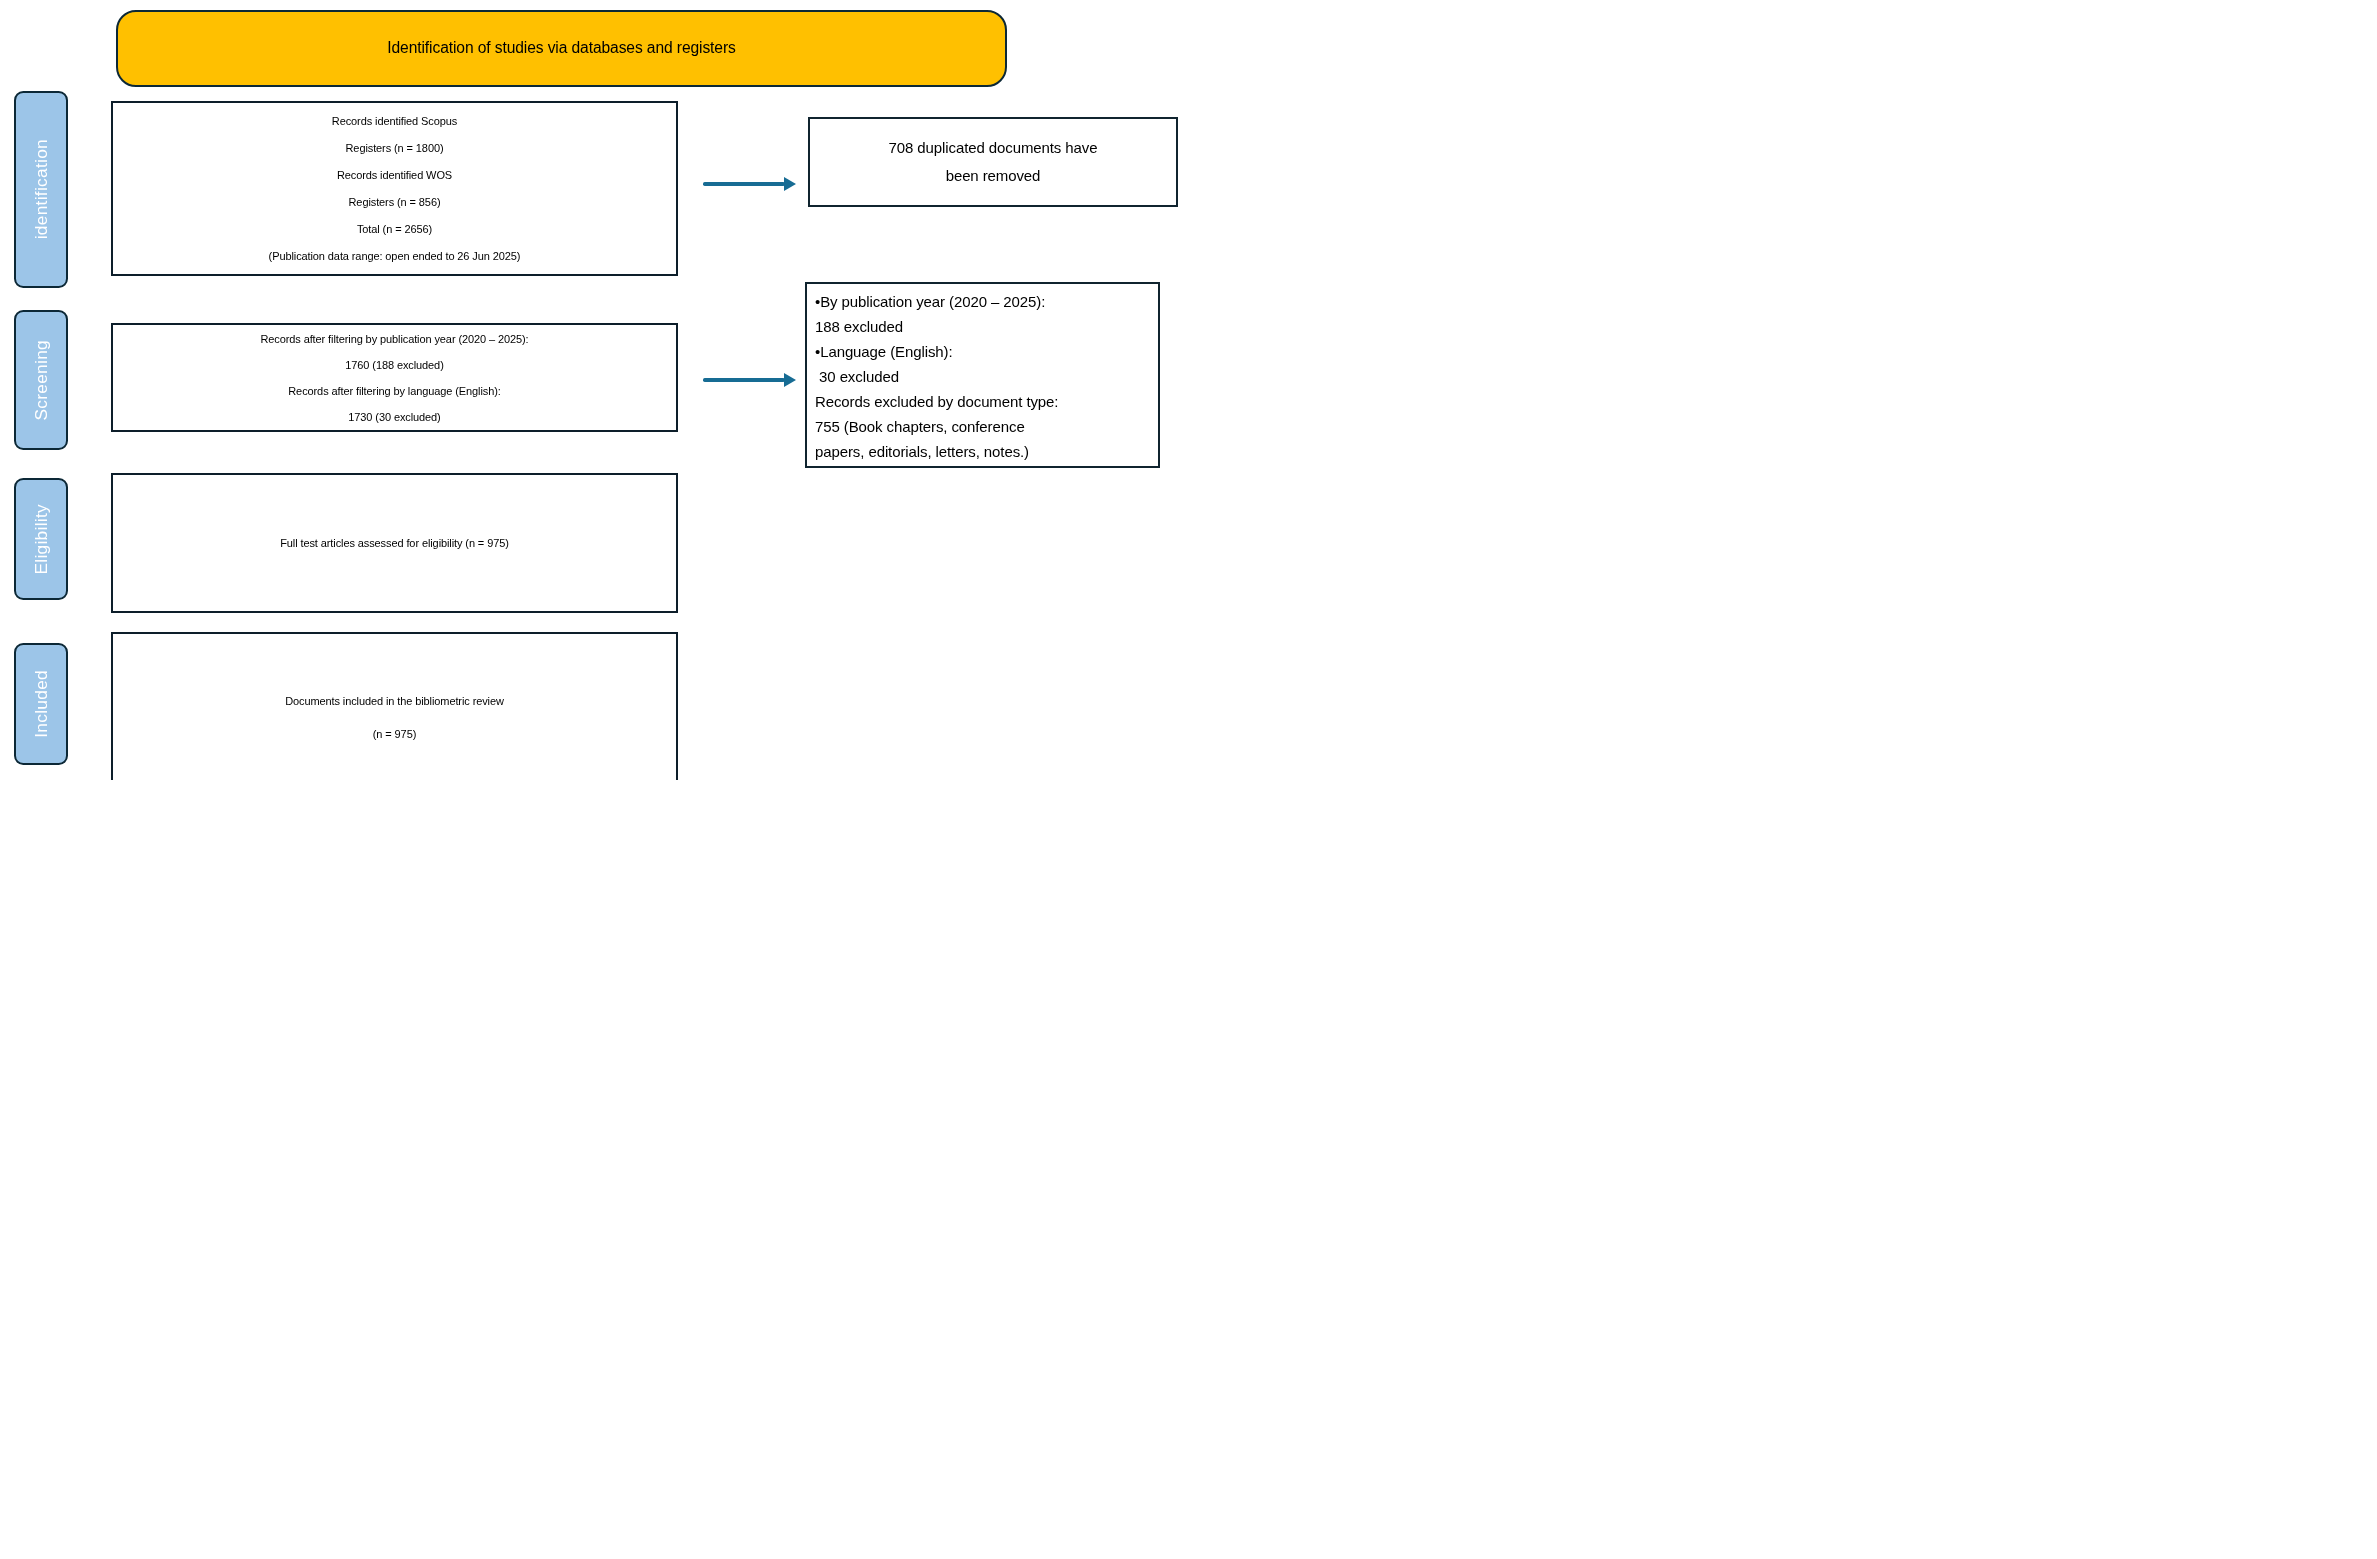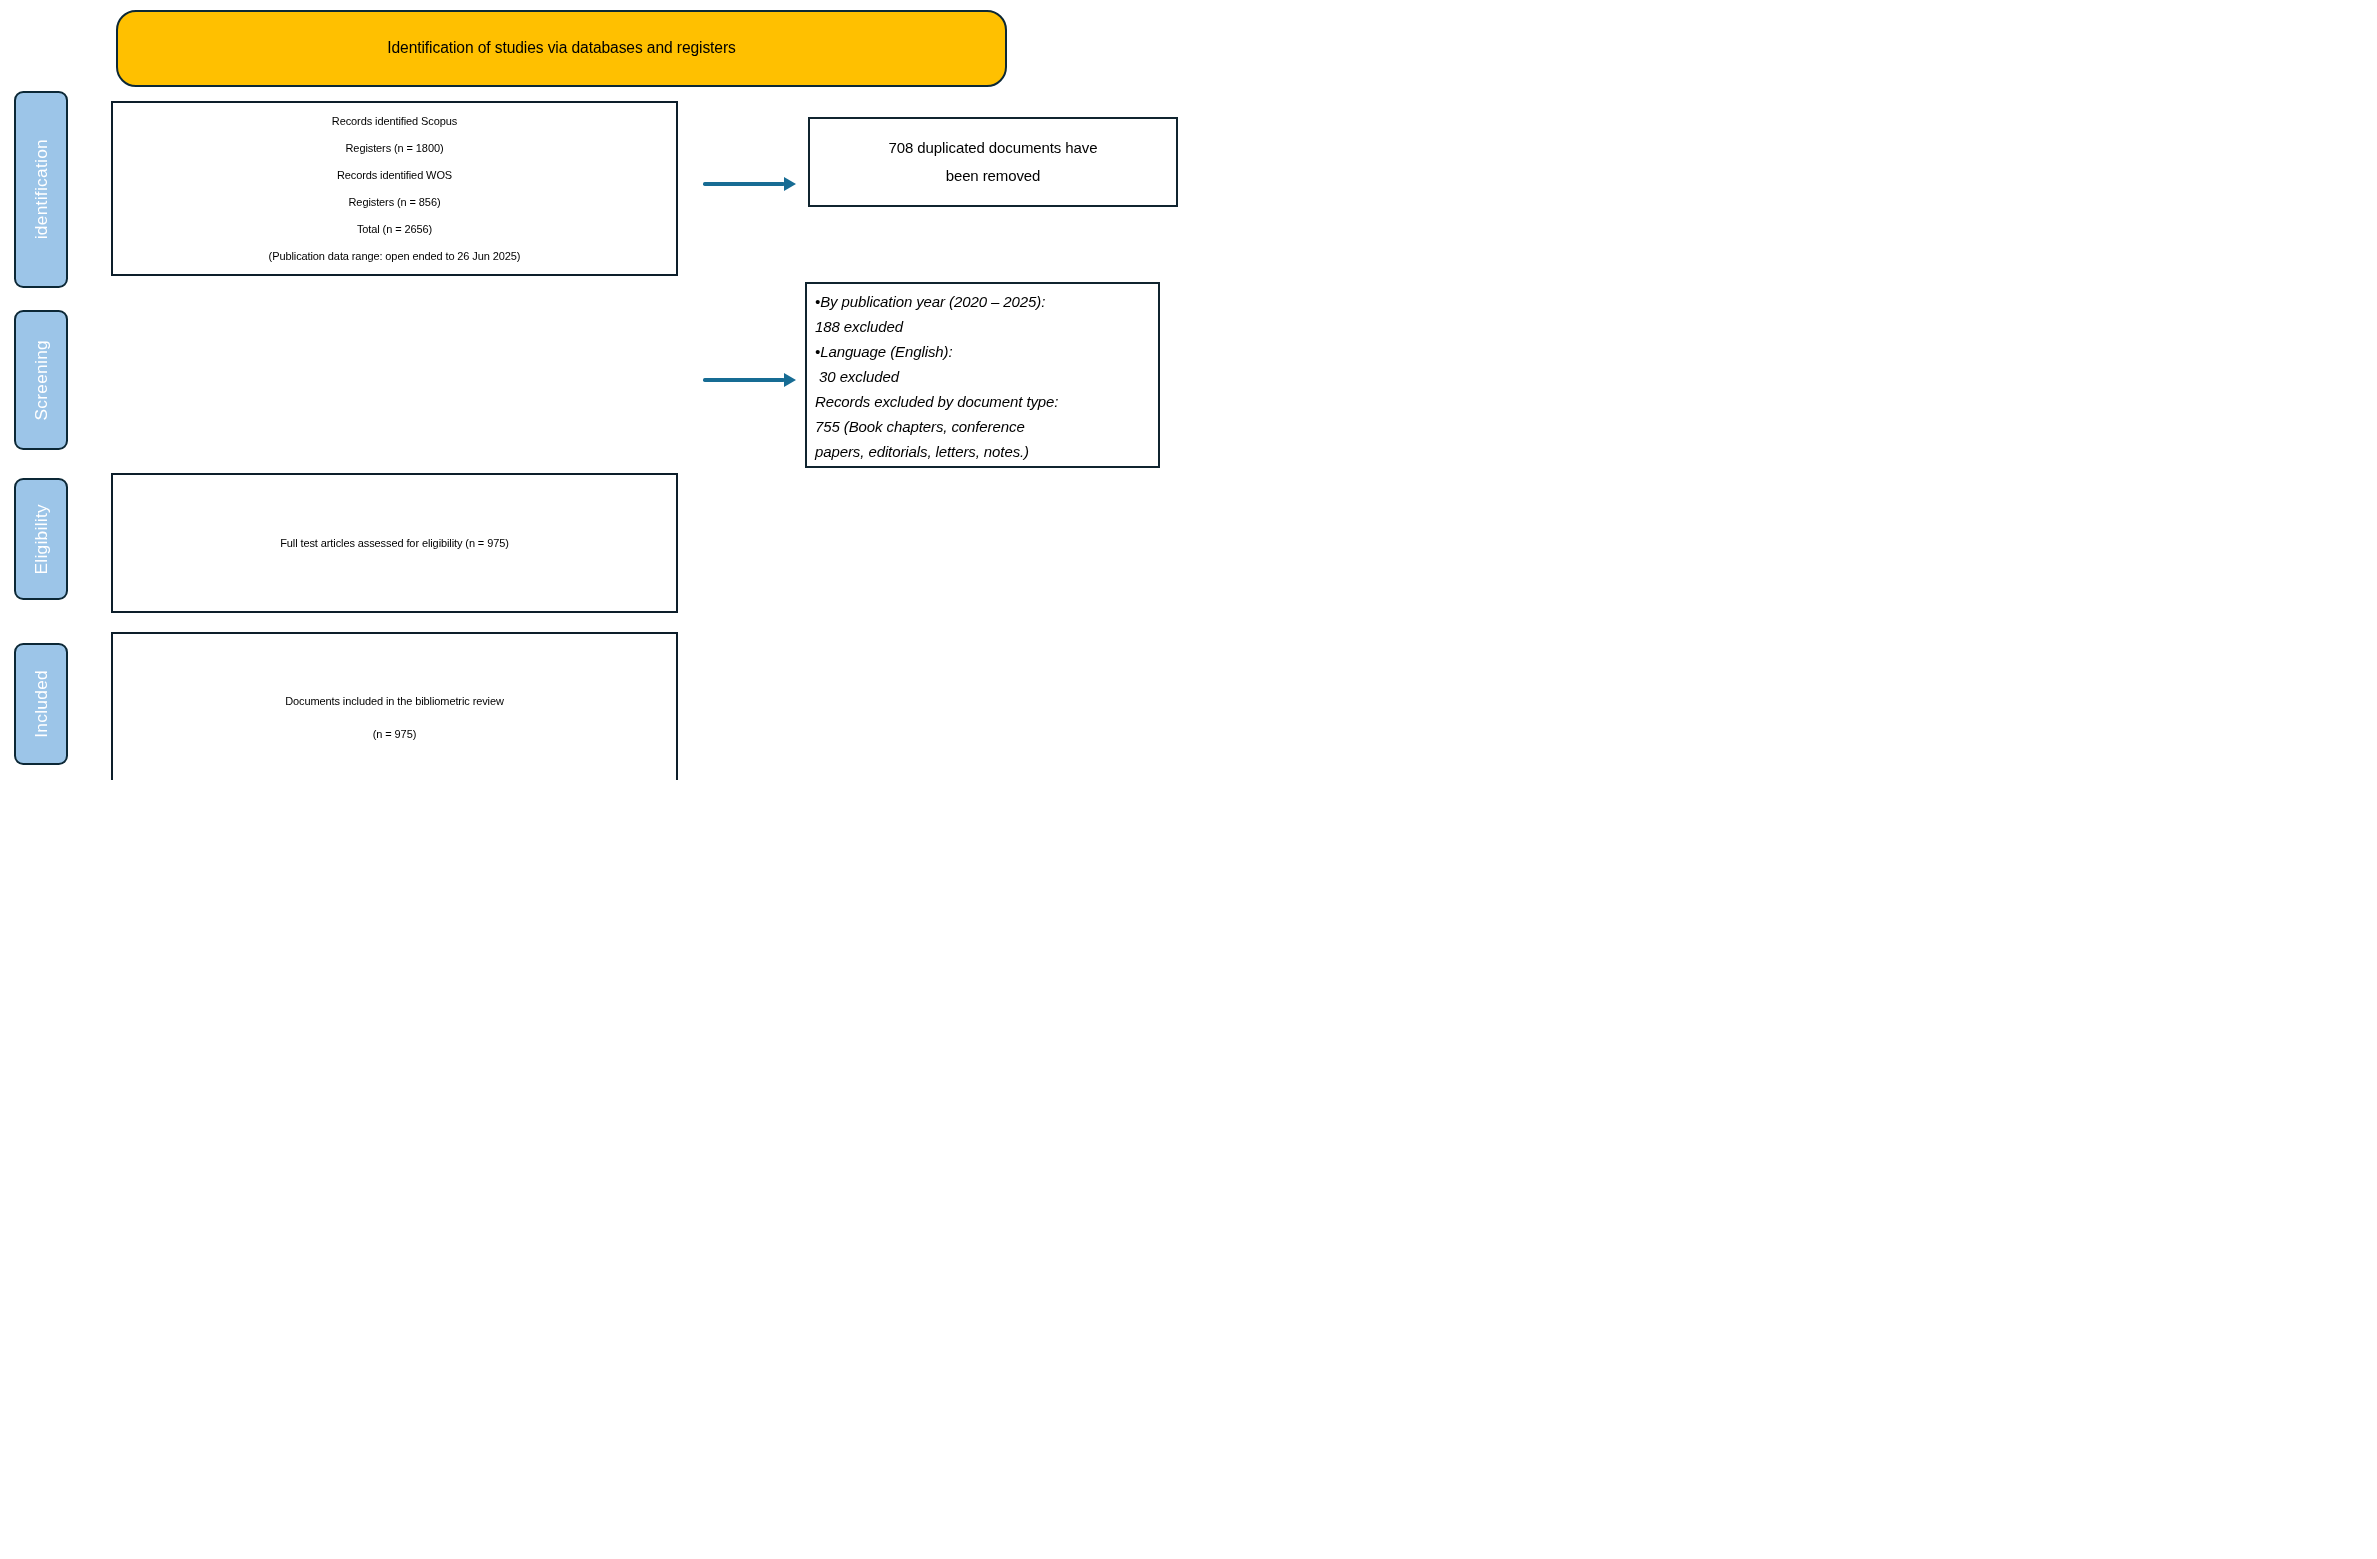--- a/index.html
+++ b/index.html
@@ -105,21 +105,20 @@
   }
   #side-box-0 .ln { line-height: 28px; }
   #side-box-1 {
     left: 805px; top: 282px;
     width: 355px; height: 186px;
     display: flex;
     flex-direction: column;
     justify-content: flex-start;
     padding: 4.6px 5.8px 4.6px 8px;
     text-align: left;
-    font-style: italic;
   }
   #side-box-1 .ln { line-height: 25px; white-space: pre-wrap; }
 
   .ln { white-space: pre-wrap; }
 
   
   .arrow {
     position: absolute;
     width: 93px;
     height: 16px;
@@ -169,20 +168,26 @@
 
   <div class="main-box" id="main-box-0">
     <div class="ln">Records identified Scopus</div>
     <div class="ln">Registers (n = 1800)</div>
     <div class="ln">Records identified WOS</div>
     <div class="ln">Registers (n = 856)</div>
     <div class="ln">Total (n = 2656)</div>
     <div class="ln">(Publication data range: open ended to 26 Jun 2025)</div>
   </div>
 
+  <div class="main-box" id="main-box-1">
+    <div class="ln">Records after filtering by publication year (2020 – 2025):</div>
+    <div class="ln">1760 (188 excluded)</div>
+    <div class="ln">Records after filtering by language (English):</div>
+    <div class="ln">1730 (30 excluded)</div>
+  </div>
 
   <div class="main-box" id="main-box-2">
     <div class="ln">Full test articles assessed for eligibility (n = 975)</div>
   </div>
 
   <div class="main-box" id="main-box-3">
     <div class="ln">Documents included in the bibliometric review</div>
     <div class="ln">(n = 975)</div>
   </div>
 

